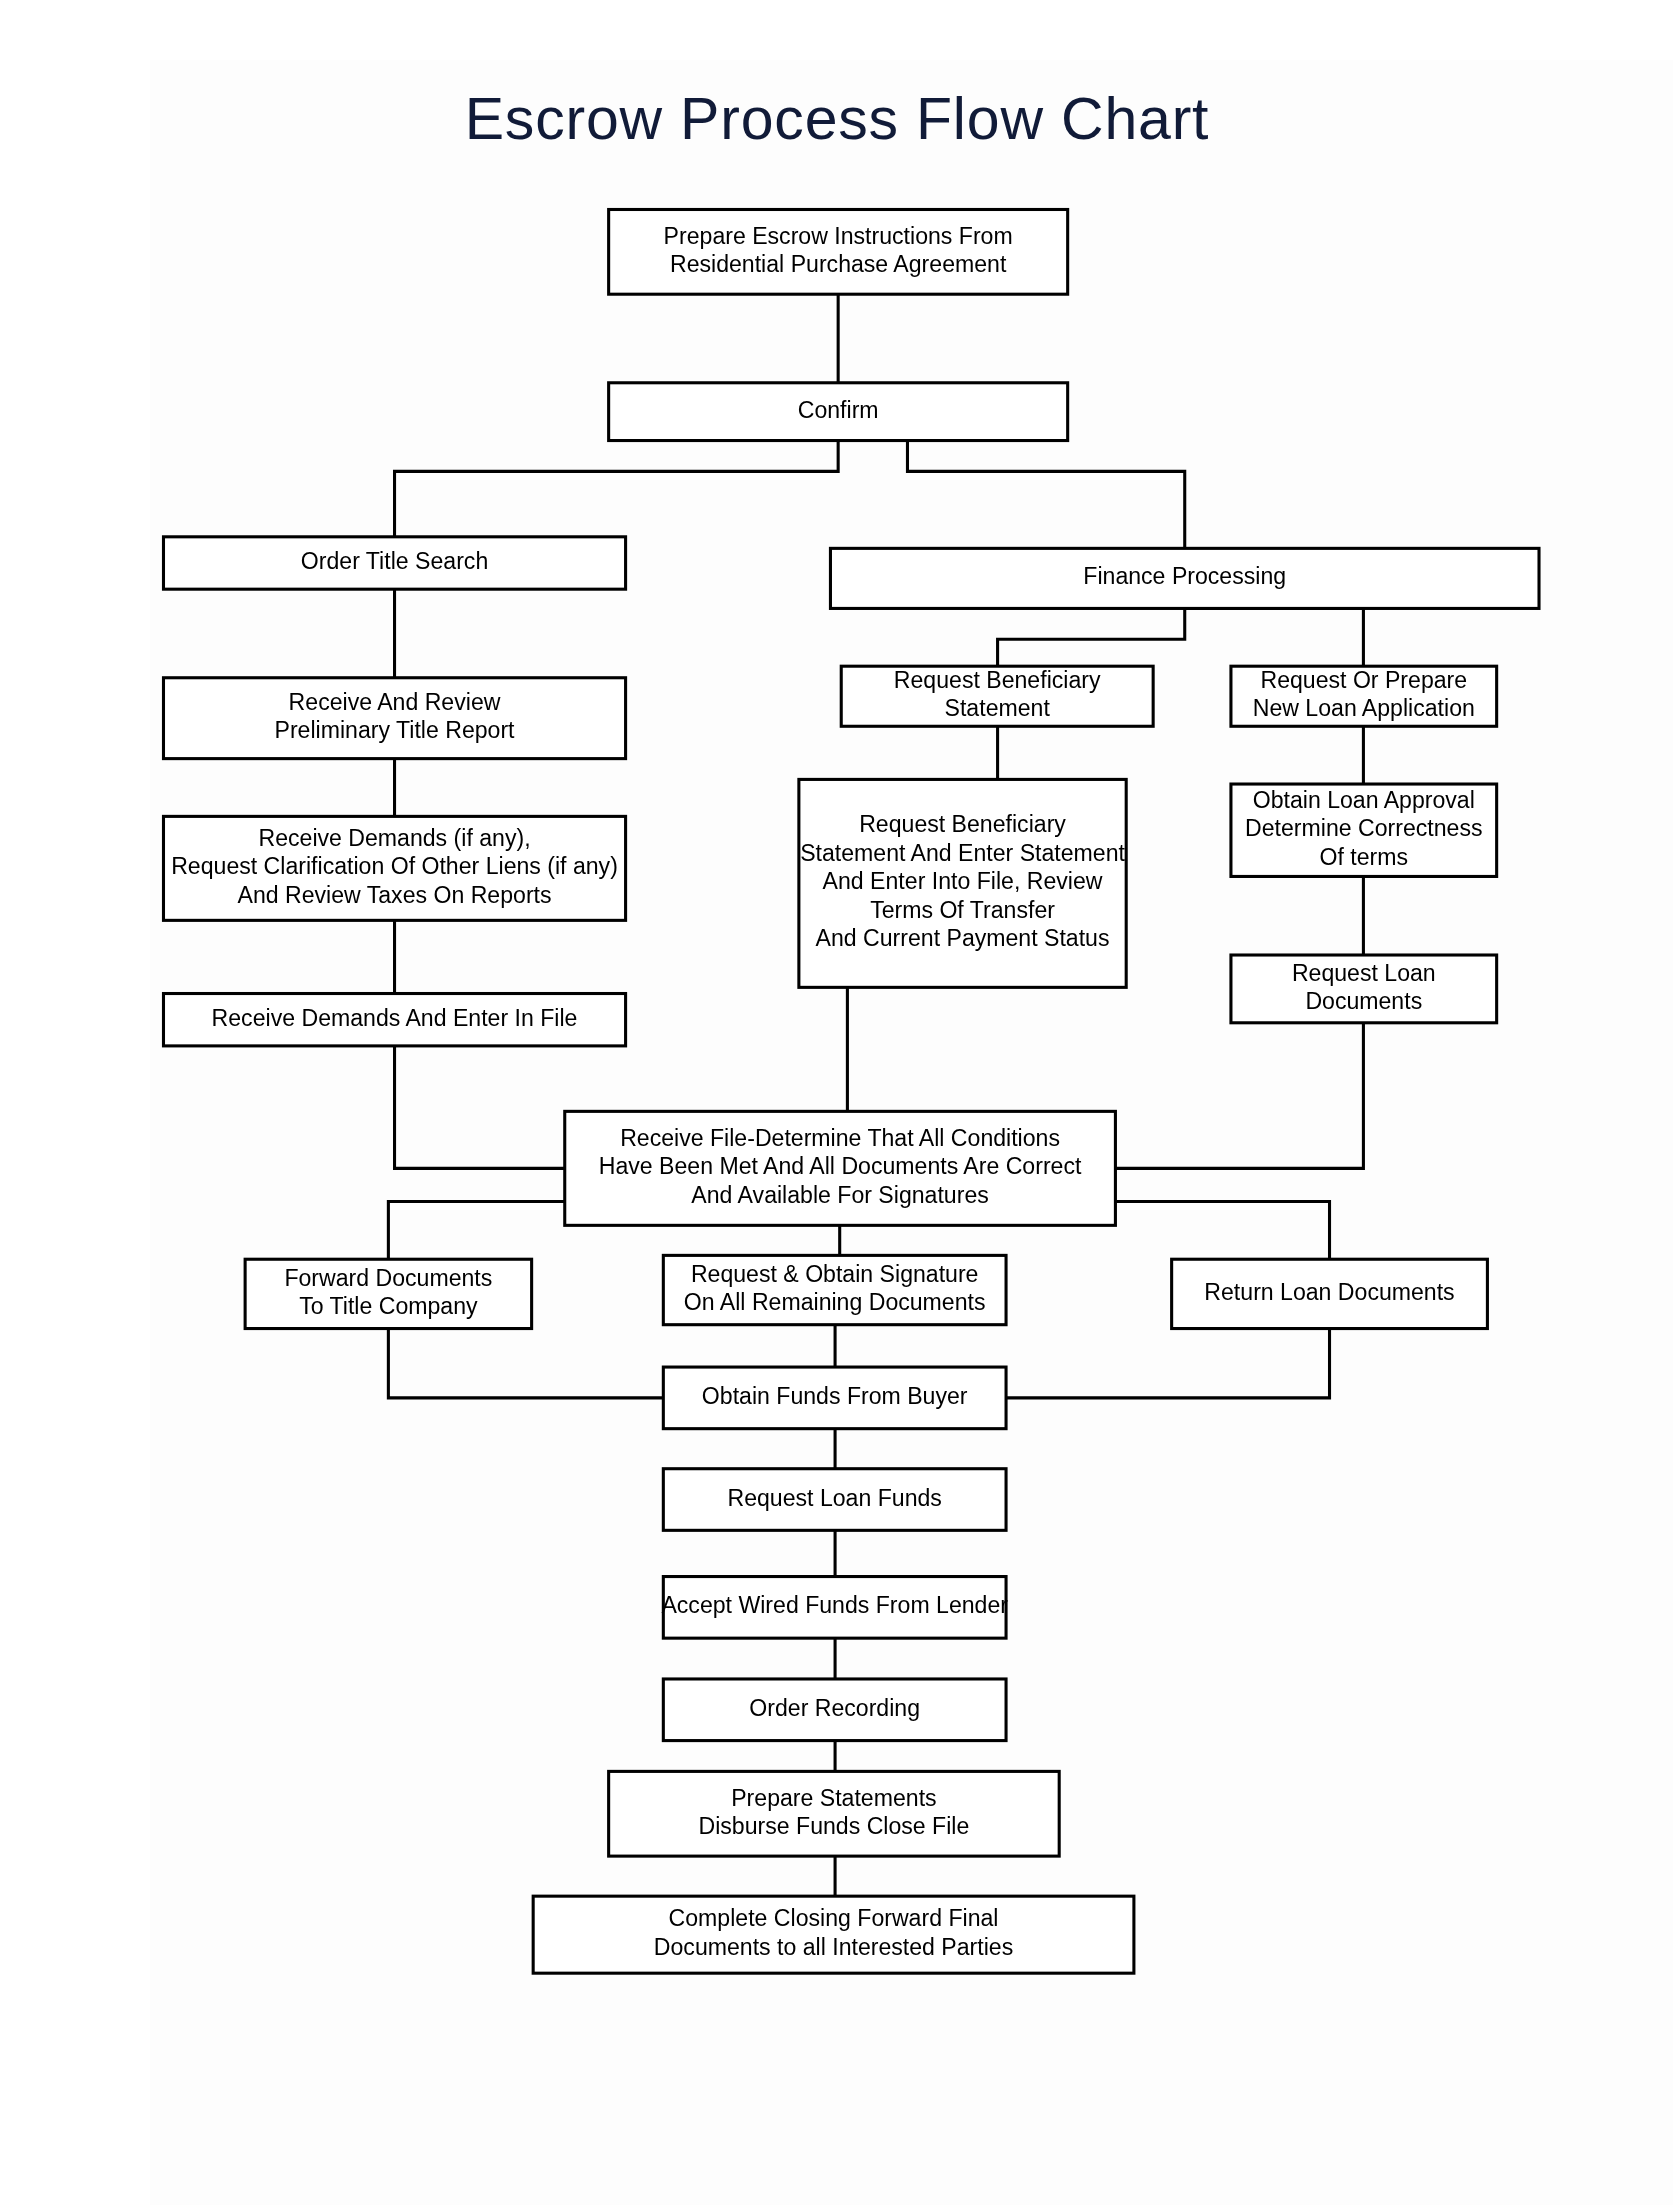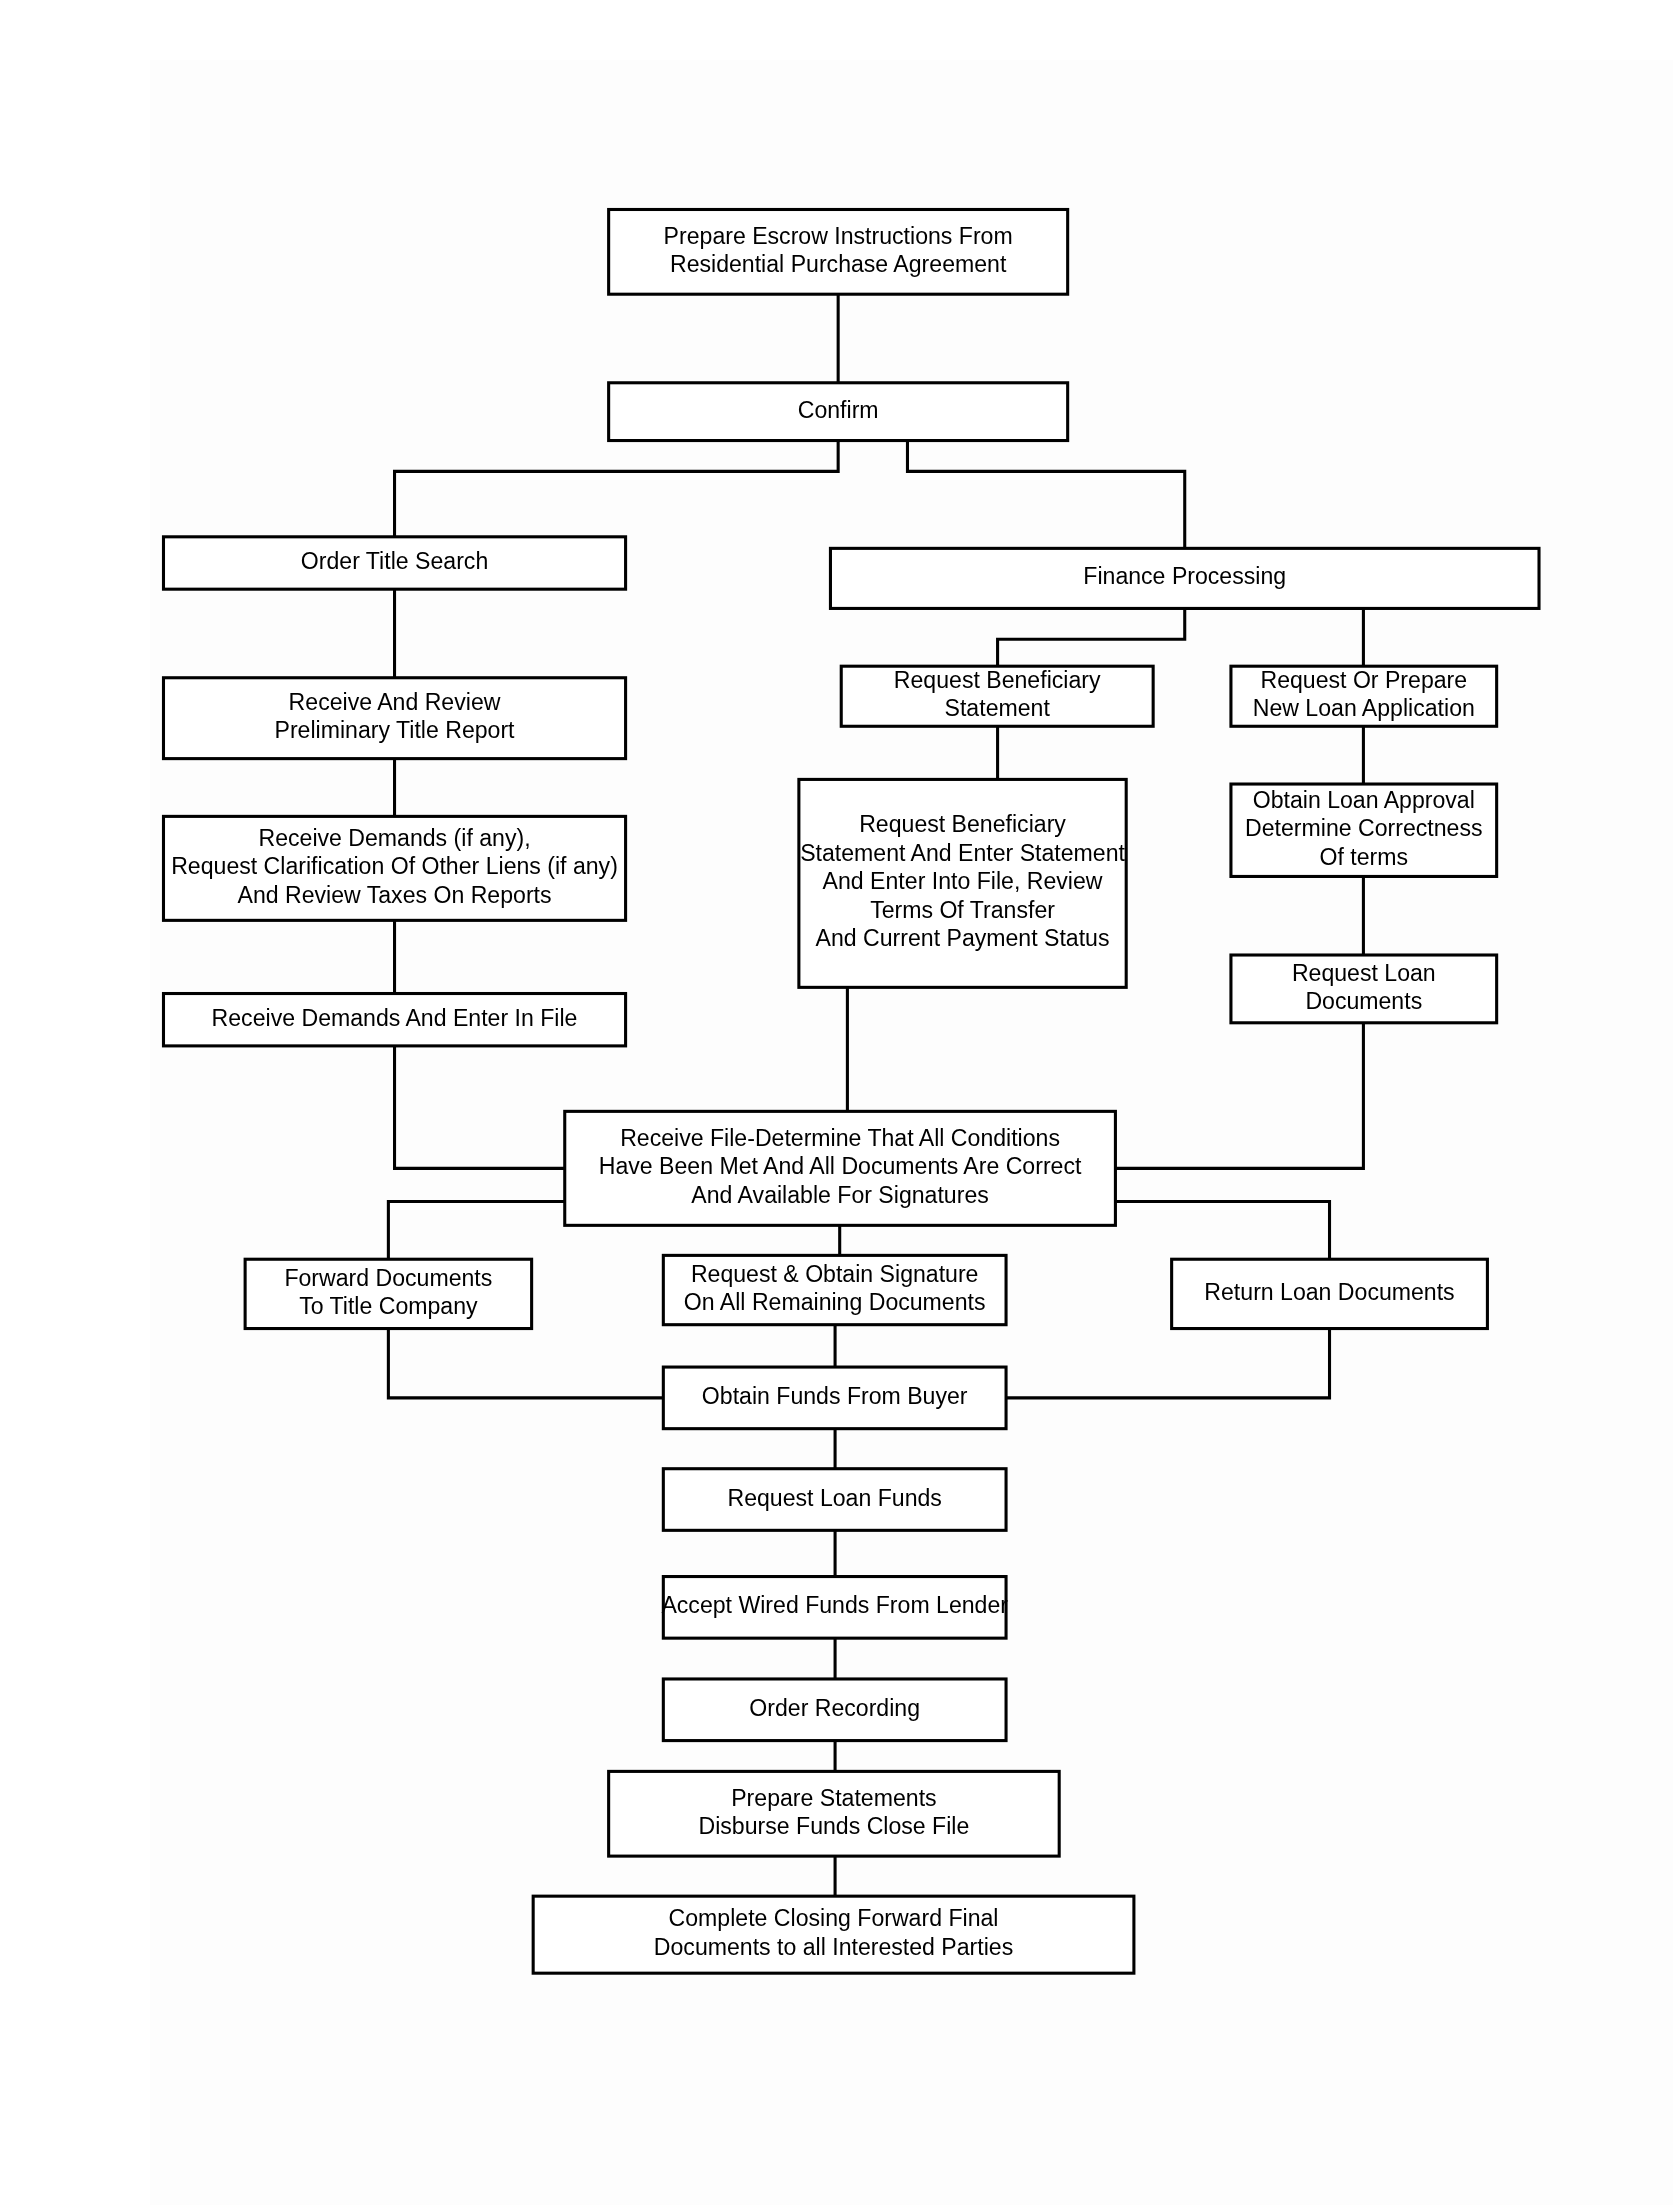--- a/index.html
+++ b/index.html
@@ -59,20 +59,21 @@
     position:absolute;left:0;top:2049px;width:1674px;height:131px;
   }
 </style>
 </head>
 <body>
 
 <div id="page">
 
   <div id="paper"></div>
 
+  <div id="chart-title" style="color: rgb(17, 27, 56);">Escrow Process Flow Chart</div>
 
   <svg id="flow" viewBox="0 0 2173 2863" xmlns="http://www.w3.org/2000/svg">
     <g id="links-layer">
         <path d="M1088,382 L1088,497" class="link"></path>
         <path d="M1088,572 L1088,612 L512,612 L512,697" class="link"></path>
         <path d="M1088,572 L1178,572 L1178,612 L1538,612 L1538,712" class="link"></path>
         <path d="M512,765 L512,880" class="link"></path>
         <path d="M1538,790 L1538,830 L1295,830 L1295,865" class="link"></path>
         <path d="M1538,790 L1770,790 L1770,865" class="link"></path>
         <path d="M512,985 L512,1060" class="link"></path>

